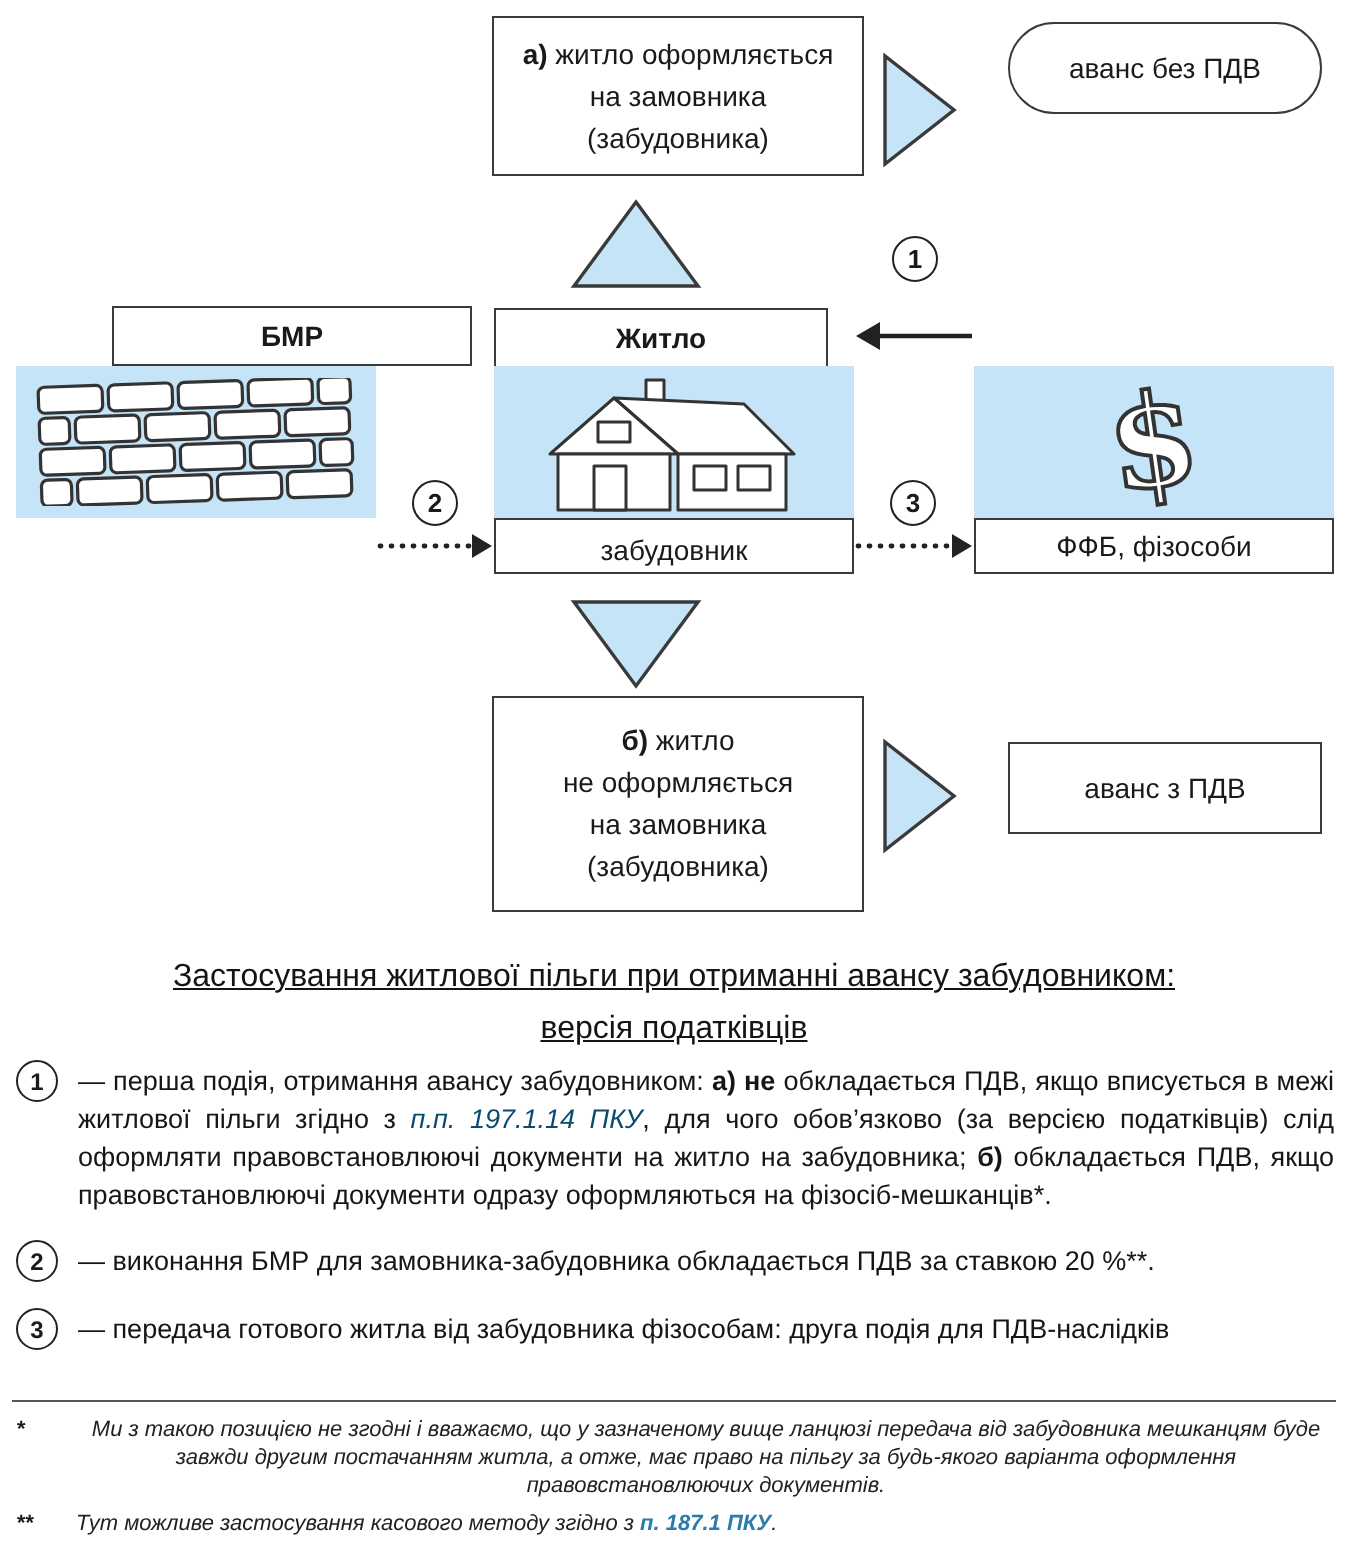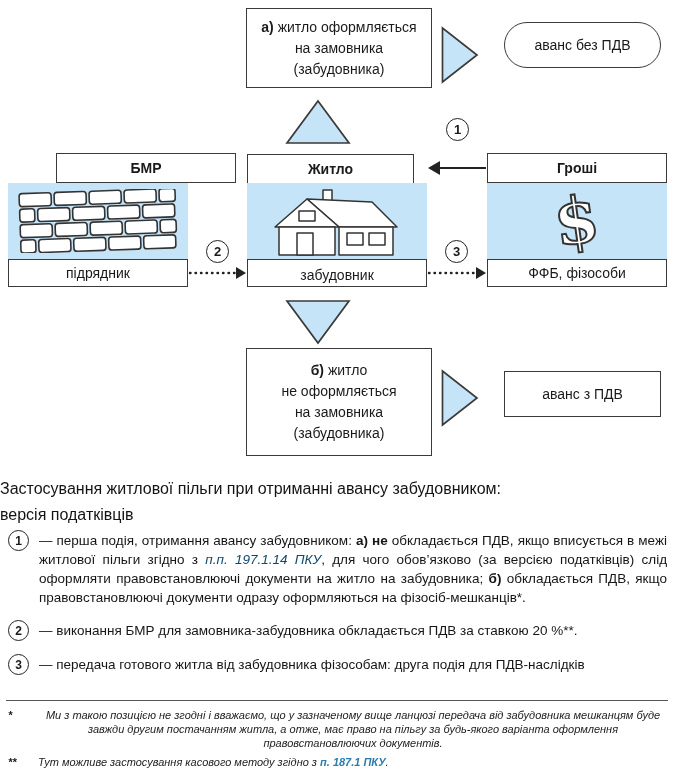--- a/index.html
+++ b/index.html
@@ -17,21 +17,21 @@
   .hdr{font-weight:bold;}
   .band{position:absolute;background:#c6e4f7;display:flex;align-items:center;justify-content:center;}
   .badge{
     position:absolute;width:23px;height:23px;border:1.4px solid #222;border-radius:50%;
     background:#fff;display:flex;align-items:center;justify-content:center;
     font-size:13px;font-weight:bold;box-sizing:border-box;z-index:3;
   }
   .tri{position:absolute;}
   #box-a{left:246px;top:8px;width:186px;height:80px;align-items:center;}
   #tri-a{left:441px;top:25px;}
-  #box-avans-bez{left:504px;top:22px;width:157px;height:46px;border-radius:23px;}
+  #box-avans-bez{left:504px;top:11px;width:157px;height:46px;border-radius:23px;}
   #tri-up{left:285px;top:99px;}
   #badge-1{left:446px;top:118px;}
   #hdr-bmr{left:8px;top:153px;width:180px;height:30px;margin-left:48px;}
   #hdr-zhytlo{left:247px;top:154px;width:167px;height:30px;}
   #hdr-hroshi{left:487px;top:153px;width:180px;height:30px;}
   #band-bmr{left:8px;top:183px;width:180px;height:76px;}
   #band-zhytlo{left:247px;top:183px;width:180px;height:76px;}
   #band-hroshi{left:487px;top:183px;width:180px;height:76px;}
   #ftr-bmr{left:8px;top:259px;width:180px;height:28px;}
   #ftr-zhytlo{left:247px;top:259px;width:180px;height:28px;align-items:flex-end;}
@@ -39,22 +39,22 @@
   #arrow-money{position:absolute;left:427px;top:157px;}
   #dotted-left{position:absolute;left:187px;top:262px;}
   #dotted-right{position:absolute;left:426px;top:262px;}
   #badge-2{left:206px;top:240px;}
   #badge-3{left:445px;top:240px;}
   #tri-down{left:285px;top:299px;}
   #box-b{left:246px;top:348px;width:186px;height:108px;}
   #tri-b{left:441px;top:368px;}
   #box-avans-z{left:504px;top:371px;width:157px;height:46px;}
   .caption{
-    position:absolute;left:0;top:476px;width:674px;
-    font-size:16px;line-height:1.65;color:#141414;
+    position:absolute;left:0;top:476px;width:674px;text-align:center;
+    font-size:16px;line-height:1.65;color:#141414;text-decoration:underline;
   }
   .notes{position:absolute;left:8px;top:531px;width:659px;}
   .note{display:flex;align-items:flex-start;margin-bottom:14px;}
   .note-badge{
     width:21px;height:21px;border:1.2px solid #222;border-radius:50%;background:#fff;
     display:flex;align-items:center;justify-content:center;
     font-size:12px;font-weight:bold;flex-shrink:0;margin-right:10px;margin-top:-1px;box-sizing:border-box;
   }
   .note-text{font-size:13.5px;line-height:19px;color:#161616;}
   .justify{text-align:justify;}
@@ -89,23 +89,20 @@
     <polygon points="33,2 64,44 2,44" fill="#c6e4f7" stroke="#3a3a3a" stroke-width="1.7"></polygon>
   </svg>
 
   <div class="badge" id="badge-1">1</div>
 
   <div class="box hdr" id="hdr-bmr">
     <div>БМР</div>
   </div>
   <div class="box hdr" id="hdr-zhytlo">
     <div>Житло</div>
-  </div>
-  <div class="box hdr" id="hdr-hroshi">
-    <div>Гроші</div>
   </div>
 
   <div class="band" id="band-bmr">
     <svg width="160" height="64" viewBox="0 0 160 64">
       <g fill="#ffffff" stroke="#333" stroke-width="1.6" stroke-linejoin="round" transform="rotate(-2 80 32)">
         <rect x="2" y="2" width="32" height="13" rx="3"></rect>
           <rect x="37" y="2" width="32" height="13" rx="3"></rect>
           <rect x="72" y="2" width="32" height="13" rx="3"></rect>
           <rect x="107" y="2" width="32" height="13" rx="3"></rect>
           <rect x="142" y="2" width="16" height="13" rx="3"></rect>
@@ -141,23 +138,20 @@
         <rect x="102" y="48" width="16" height="12"></rect>
       </g>
     </svg>
   </div>
   <div class="band" id="band-hroshi">
     <svg width="120" height="72" viewBox="0 0 120 72">
       <text x="60" y="58" font-size="64" font-weight="bold" font-family="DejaVu Serif, serif" fill="#ffffff" stroke="#333" stroke-width="2" text-anchor="middle" transform="rotate(-8 60 40)">$</text>
     </svg>
   </div>
 
-  <div class="box" id="ftr-bmr">
-    <div>підрядник</div>
-  </div>
   <div class="box" id="ftr-zhytlo">
     <div>забудовник</div>
   </div>
   <div class="box" id="ftr-hroshi">
     <div>ФФБ, фізособи</div>
   </div>
 
   <svg id="arrow-money" width="61" height="22">
     <line x1="59" y1="11" x2="12" y2="11" stroke="#222" stroke-width="2.2"></line>
     <polygon points="13,4 13,18 1,11" fill="#222"></polygon>

